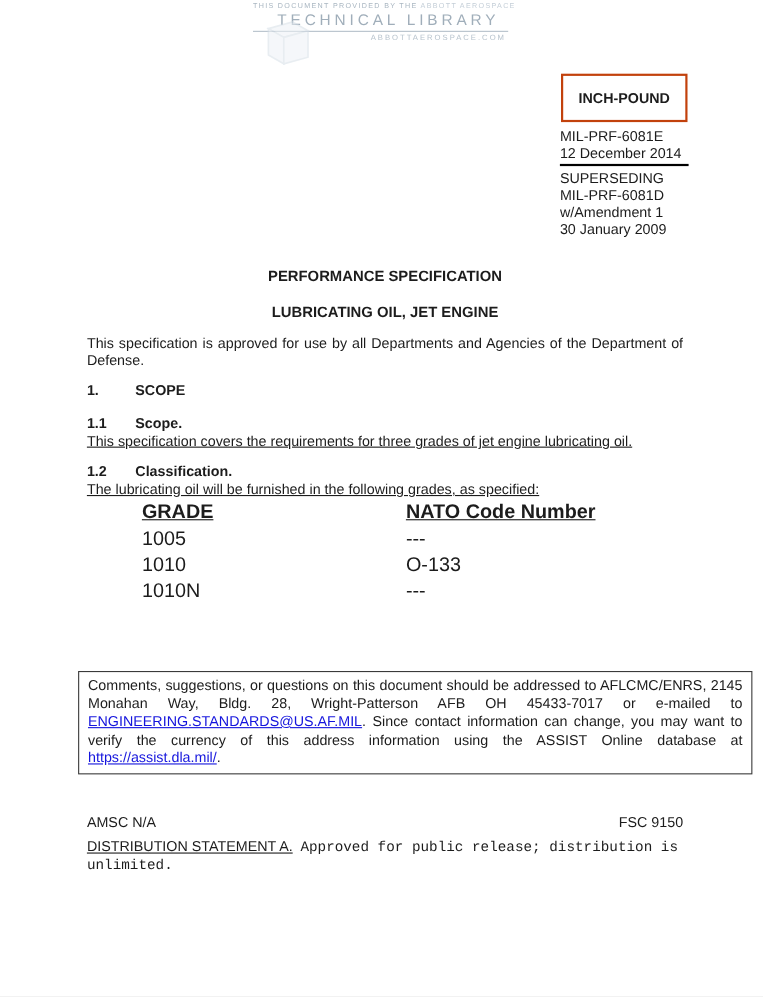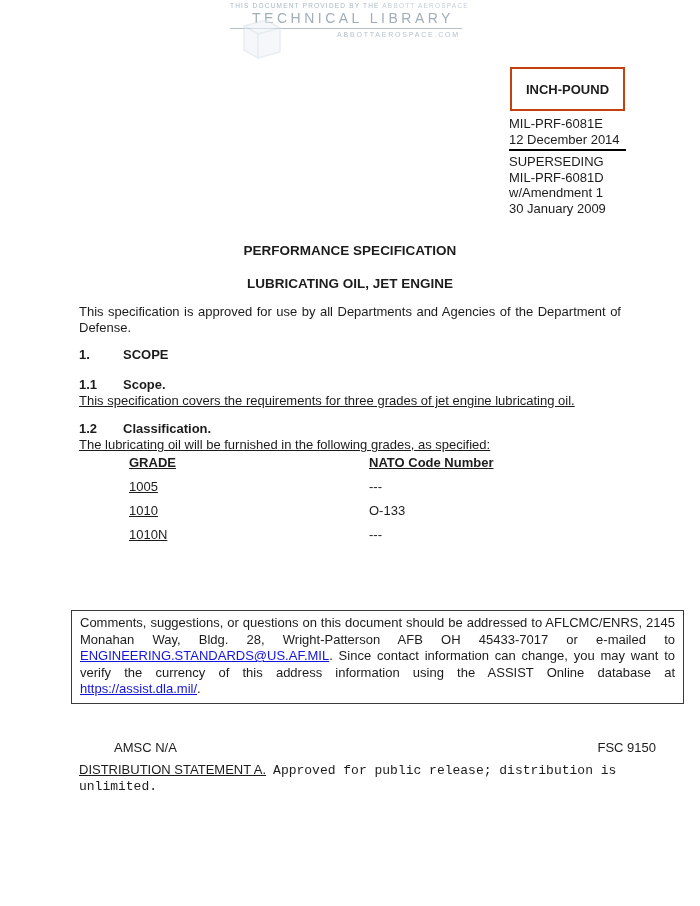--- a/index.html
+++ b/index.html
@@ -43,36 +43,36 @@
   .approval { top:304px; text-align:justify; }
 
   .sec-head { display:flex; font-weight:bold; }
   .sec-num { width:44px; flex:0 0 44px; }
   .sec1 { top:347px; }
   .sec11 { top:377px; }
   .sec12 { top:421px; }
   .sec-body { margin-top:0;text-decoration:underline; }
 
   
-  .grade-table { position:absolute; top:455px; left:129px; font-size:13px; }
+  .grade-table { position:absolute; top:455px; left:129px; font-size:18px; }
   .grade-row { display:flex; height:24px; align-items:flex-start; }
-  .grade-col1 { width:240px; flex:0 0 240px;text-decoration:underline; }
+  .grade-col1 { width:240px; flex:0 0 240px; }
   .grade-head span { font-weight:bold; text-decoration:underline; }
 
   
   .comments-box {
     position:absolute; top:610px; left:71px; width:613px;
     border:1.5px solid #3a3a3a;
     padding:4px 8px 5px 8px;
     font-size:13px; line-height:16.5px; text-align:justify;
   }
   .comments-box a { color:#1414dd; text-decoration:underline; }
 
   
-  .footer-row { position:absolute; top:740px; left:79px; width:542px; display:flex; justify-content:space-between; font-size:13px;margin-left:35px; }
+  .footer-row { position:absolute; top:740px; left:79px; width:542px; display:flex; justify-content:space-between; font-size:13px; }
   .distribution { position:absolute; top:762px; left:79px; width:560px; font-size:13px; }
   .distribution .label { text-decoration:underline; }
   .distribution .text { margin-left:7px;font-family:Liberation Mono, monospace; }
 </style>
 </head>
 <body>
 
 <div class="page">
 
   <div class="wm">

